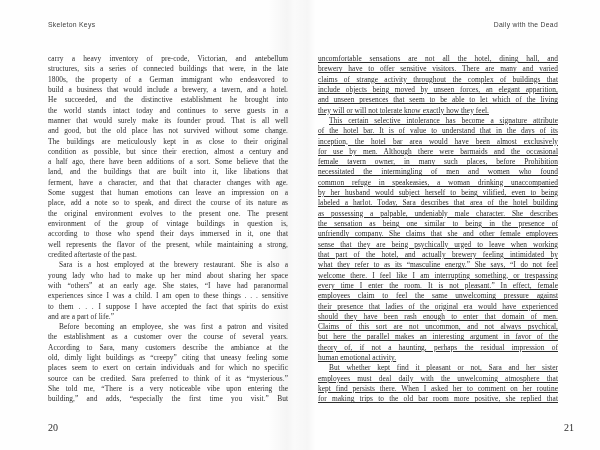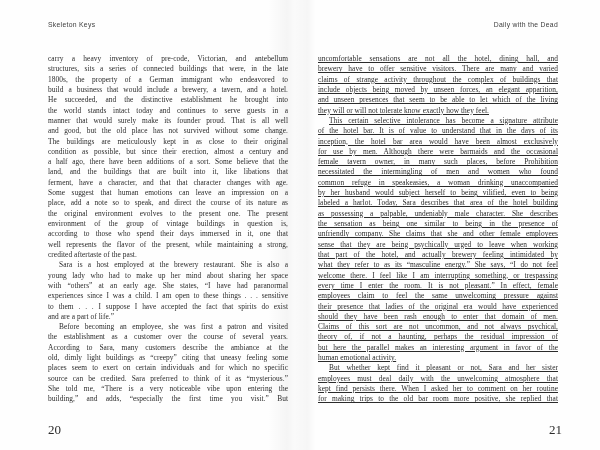--- a/index.html
+++ b/index.html
@@ -69,25 +69,25 @@
   .line.just {
     text-align: justify;
     text-align-last: justify;
   }
   .line.indent { text-indent: 11px; }
 
   .folio {
     position: absolute;
     top: 422px;
     width: 240px;
-    font-size: 13px;
+    font-size: 10px;
     color: var(--ink, #2b2b2b);
   }
   .page.left  .folio { left: 48px; text-align: left; }
-  .page.right .folio { left: 22px; text-align: right; }
+  .page.right .folio { left: 34px; text-align: right; }
 </style>
 </head>
 <body>
 
 <div class="spread" style="background: rgb(254, 254, 254);">
 
   <div class="page left">
     <div class="running-head">Skeleton Keys</div>
     <div class="text-block">
         <div class="line just">carry a heavy inventory of pre-code, Victorian, and antebellum</div>
@@ -153,22 +153,22 @@
         <div class="line just">unfriendly company. She claims that she and other female employees</div>
         <div class="line just">sense that they are being psychically urged to leave when working</div>
         <div class="line just">that part of the hotel, and actually brewery feeling intimidated by</div>
         <div class="line just">what they refer to as its “masculine energy.” She says, “I do not feel</div>
         <div class="line just">welcome there. I feel like I am interrupting something, or trespassing</div>
         <div class="line just">every time I enter the room. It is not pleasant.” In effect, female</div>
         <div class="line just">employees claim to feel the same unwelcoming pressure against</div>
         <div class="line just">their presence that ladies of the original era would have experienced</div>
         <div class="line just">should they have been rash enough to enter that domain of men.</div>
         <div class="line just">Claims of this sort are not uncommon, and not always psychical,</div>
+        <div class="line just">but here the parallel makes an interesting argument in favor of the</div>
         <div class="line just">theory of, if not a haunting, perhaps the residual impression of</div>
-        <div class="line just">but here the parallel makes an interesting argument in favor of the</div>
         <div class="line">human emotional activity.</div>
         <div class="line just indent">But whether kept find it pleasant or not, Sara and her sister</div>
         <div class="line just">employees must deal daily with the unwelcoming atmosphere that</div>
         <div class="line just">kept find persists there. When I asked her to comment on her routine</div>
         <div class="line just">for making trips to the old bar room more positive, she replied that</div>
       </div>
     <div class="folio">21</div>
   </div>
 
 </div>

